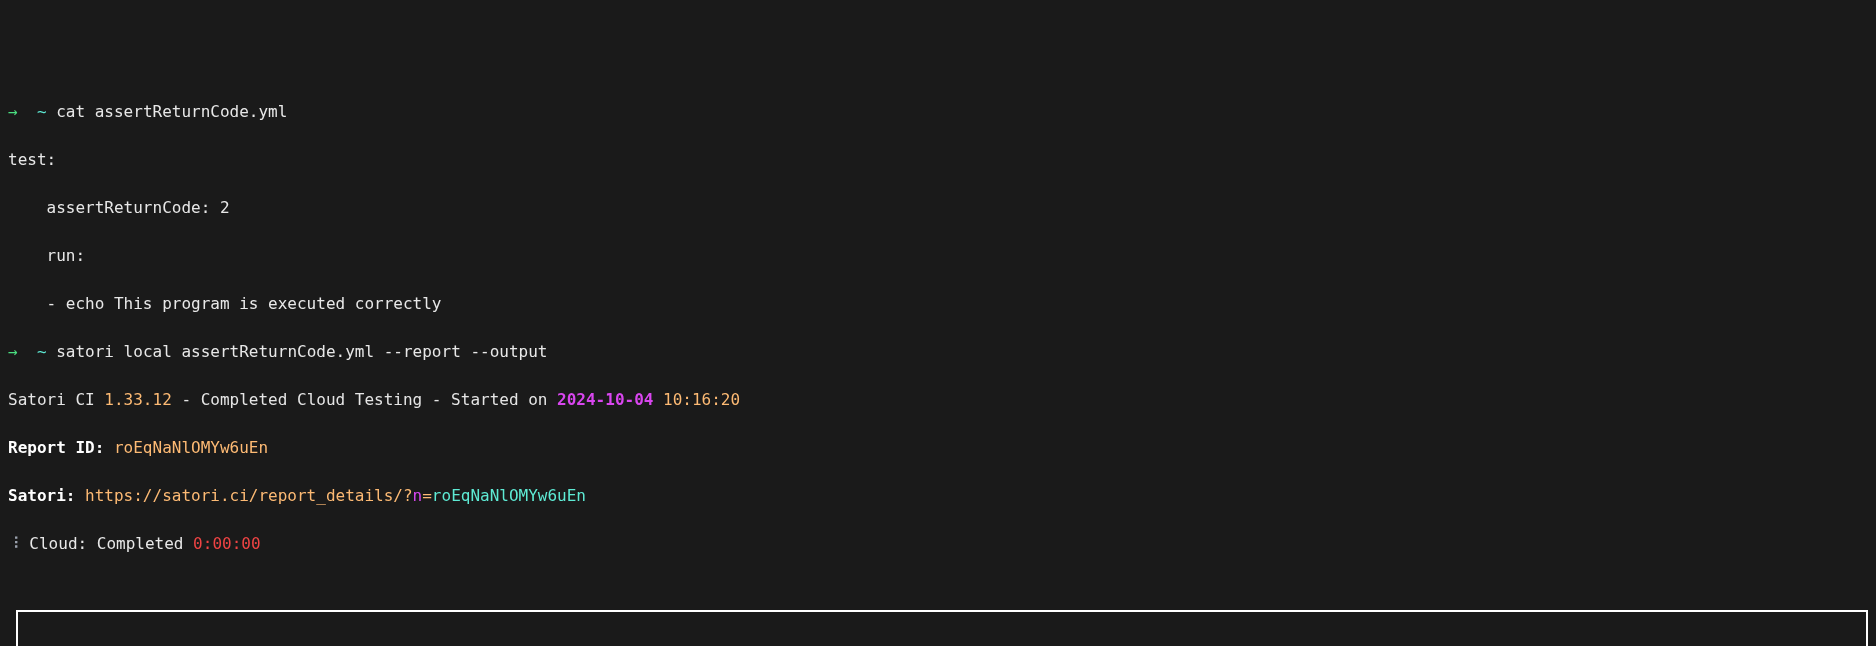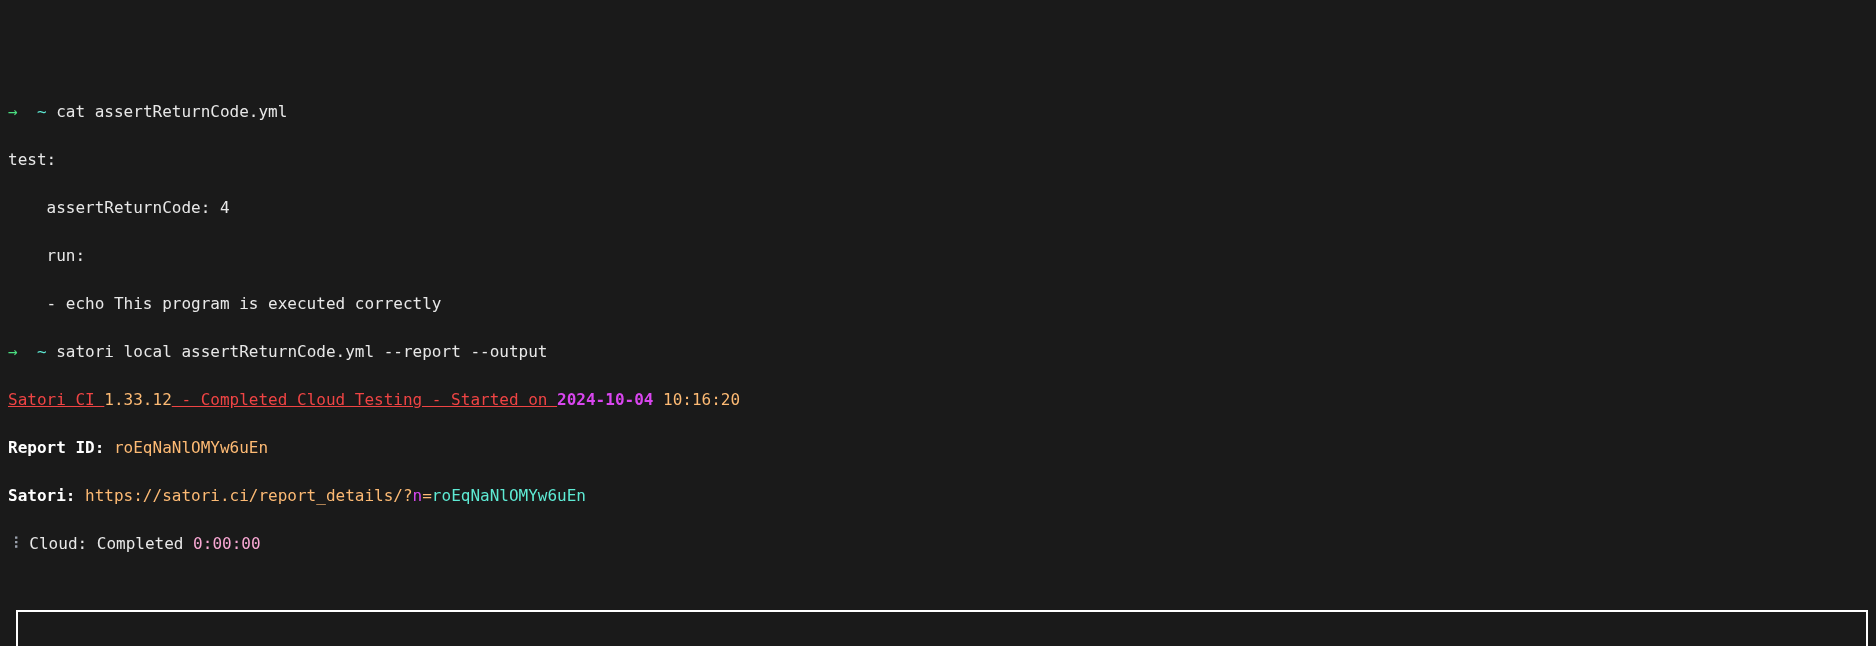--- a/index.html
+++ b/index.html
@@ -16,45 +16,45 @@
       padding: 4px 0;
       white-space: pre;
     }
     .line {
       padding: 0 8px;
     }
     .prompt-arrow { color: #4ade80; }
     .prompt-tilde { color: #5eead4; }
     .white { color: #ffffff; font-weight: bold; }
     .normal { color: #e8e8e8; }
-    .gray { color: #ef4444; text-decoration: underline; }
+    .gray { color: #e5e5e5; }
     .cyan { color: #fdba74; }
     .magenta { color: #d946ef; font-weight: bold; }
-    .yellow { color: #f9a8d4; }
+    .yellow { color: #ef4444; }
     .url { color: #fdba74; }
     .url-purple { color: #d946ef; }
     .url-cyan { color: #5eead4; }
     .bold { font-weight: bold; text-align: center; }
     .spinner {
       color: #9ca3af;
       display: inline-block;
     }
     .box-outer {
       margin: 6px 8px 6px 16px;
       border: 2px solid #ffffff;
     }
   </style>
 </head>
 <body>
 
 
 
 <div class="line"><span class="prompt-arrow">→</span>  <span class="prompt-tilde">~</span> <span class="normal">cat assertReturnCode.yml</span></div>
 <div class="line normal">test:</div>
-<div class="line normal">    assertReturnCode: 4</div>
+<div class="line normal">    assertReturnCode: 2</div>
 <div class="line normal">    run:</div>
 <div class="line normal">    - echo This program is executed correctly</div>
 <div class="line"><span class="prompt-arrow">→</span>  <span class="prompt-tilde">~</span> <span class="normal">satori local assertReturnCode.yml --report --output</span></div>
 <div class="line"><span class="gray">Satori CI </span><span class="cyan">1.33.12</span><span class="gray"> - Completed Cloud Testing - Started on </span><span class="magenta">2024-10-04</span><span class="cyan"> 10:16:20</span></div>
 <div class="line"><span class="white bold">Report ID: </span><span class="cyan">roEqNaNlOMYw6uEn</span></div>
 <div class="line"><span class="white bold">Satori: </span><span class="url">https://satori.ci/report_details/?</span><span class="url-purple">n</span><span class="url">=</span><span class="url-cyan">roEqNaNlOMYw6uEn</span></div>
 <div class="line"><span class="spinner">⠸</span><span class="normal"> Cloud: Completed </span><span class="yellow">0:00:00</span></div>
 
 <div class="box-outer">
   

